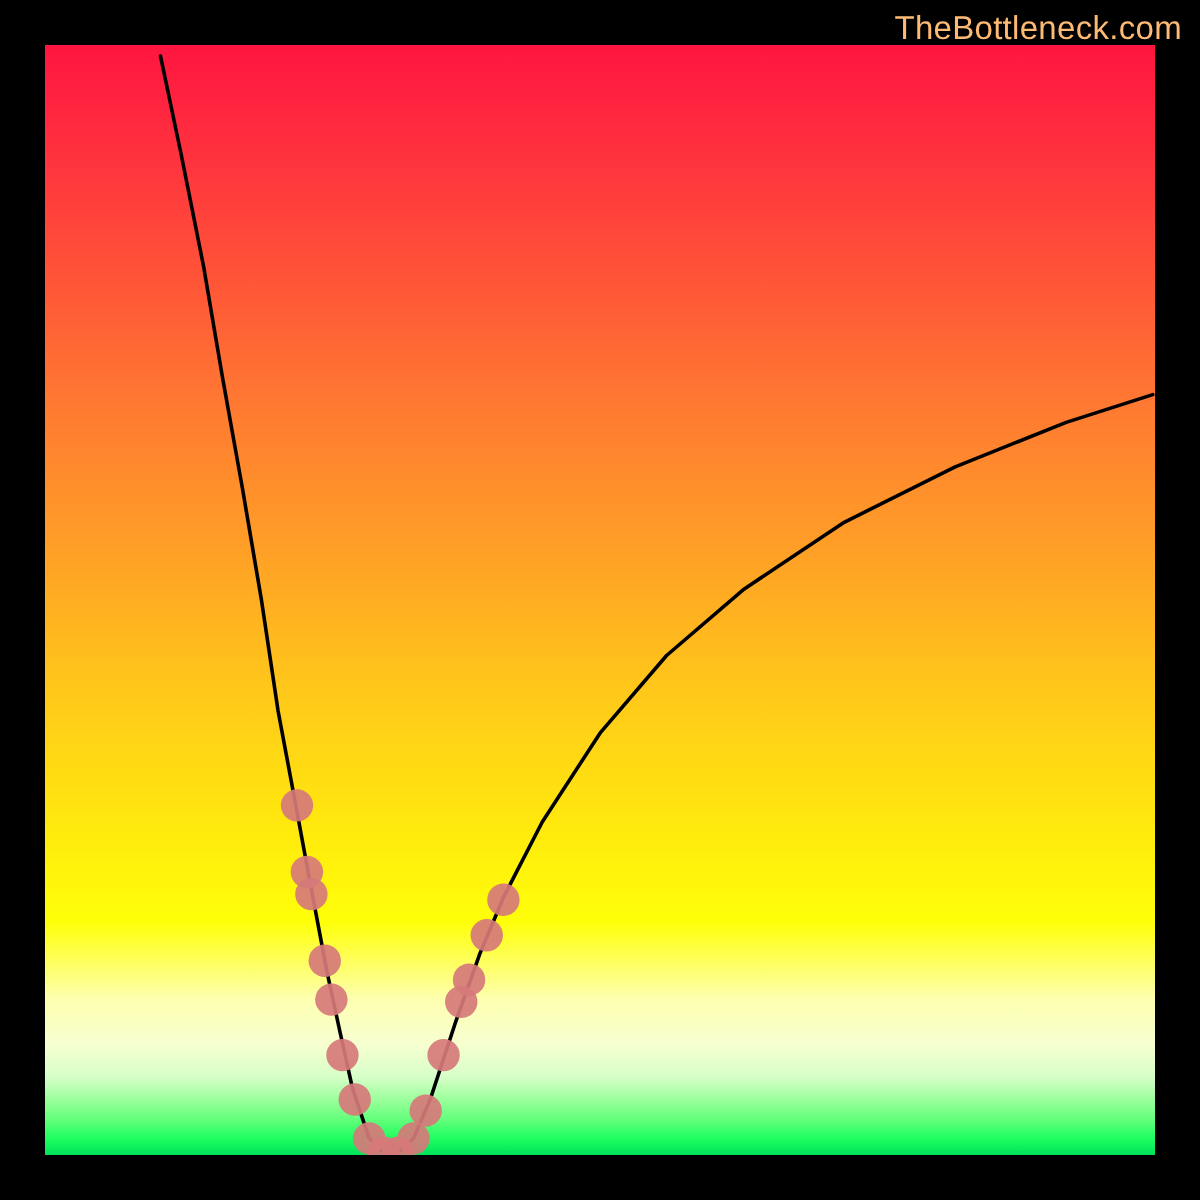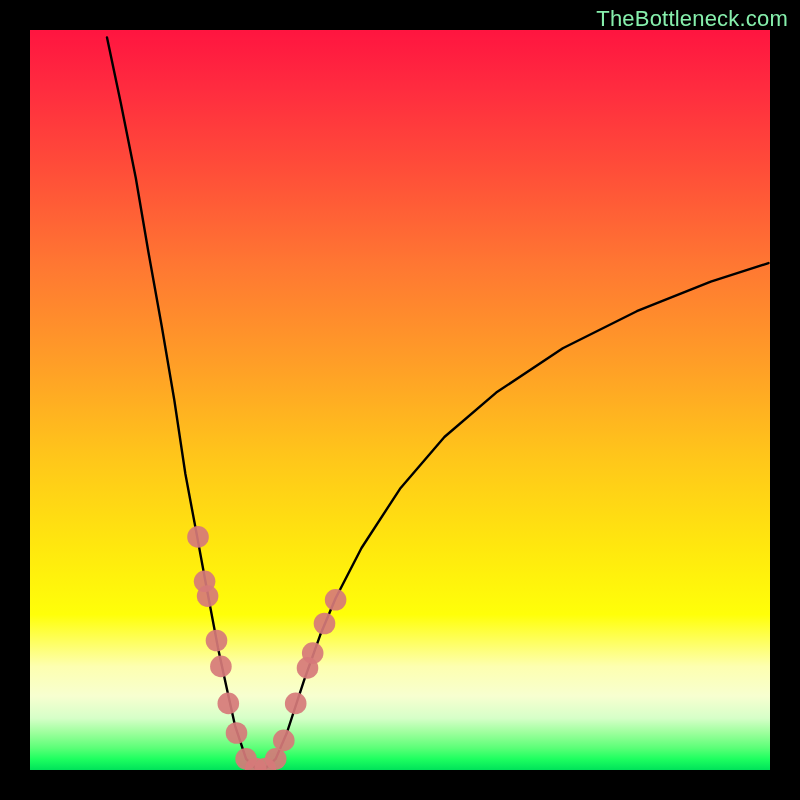--- a/index.html
+++ b/index.html
@@ -49,21 +49,21 @@
       #9cff9c 95%,
       #5cff78 97%,
       #1eff60 98.5%,
       #00e25a 100%
     );
   }
   .watermark {
     position: absolute;
     top: 6px;
     right: 12px;
-    color: #86efac;
+    color: #fdba74;
     font-size: 22px;
     font-weight: 500;
     letter-spacing: 0.2px;
     font-family: Arial, Helvetica, sans-serif;
   }
   svg.overlay {
     position: absolute;
     left: 0;
     top: 0;
     width: 100%;

